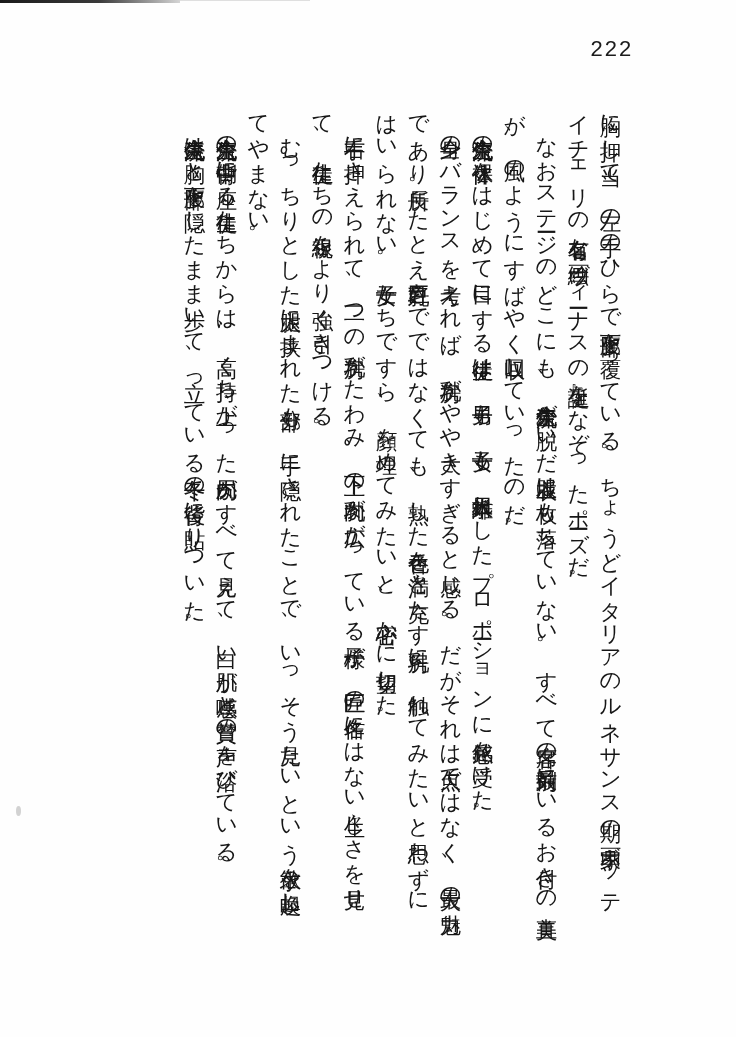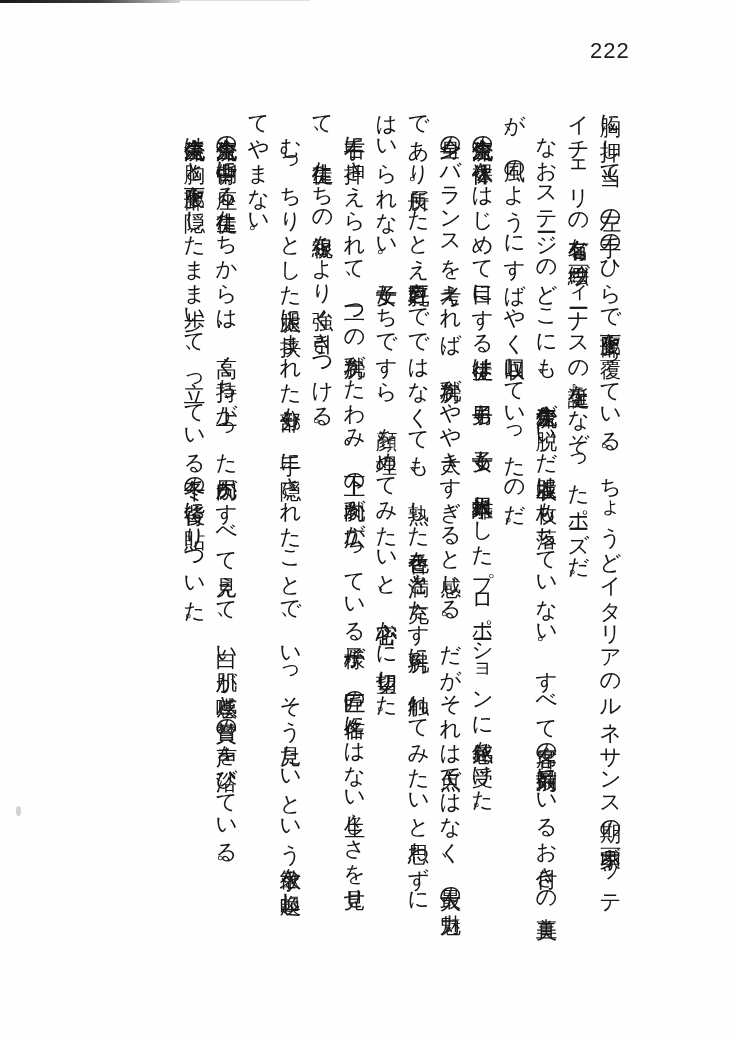--- a/index.html
+++ b/index.html
@@ -20,21 +20,21 @@
     inset: 0;
     background: #fefefe;
   }
   .page-number {
     position: absolute;
     top: 38px;
     left: 590px;
     font-size: 22px;
     letter-spacing: 1px;
     color: #1c1c1c;
-    font-family: Liberation Sans, sans-serif;
+    font-family: Liberation Mono, monospace;
   }
   .text-block {
     position: absolute;
     top: 100px;
     right: 110px;
     width: 544px;
     height: 818px;
     writing-mode: vertical-rl;
     text-orientation: mixed;
     font-size: 21.5px;

